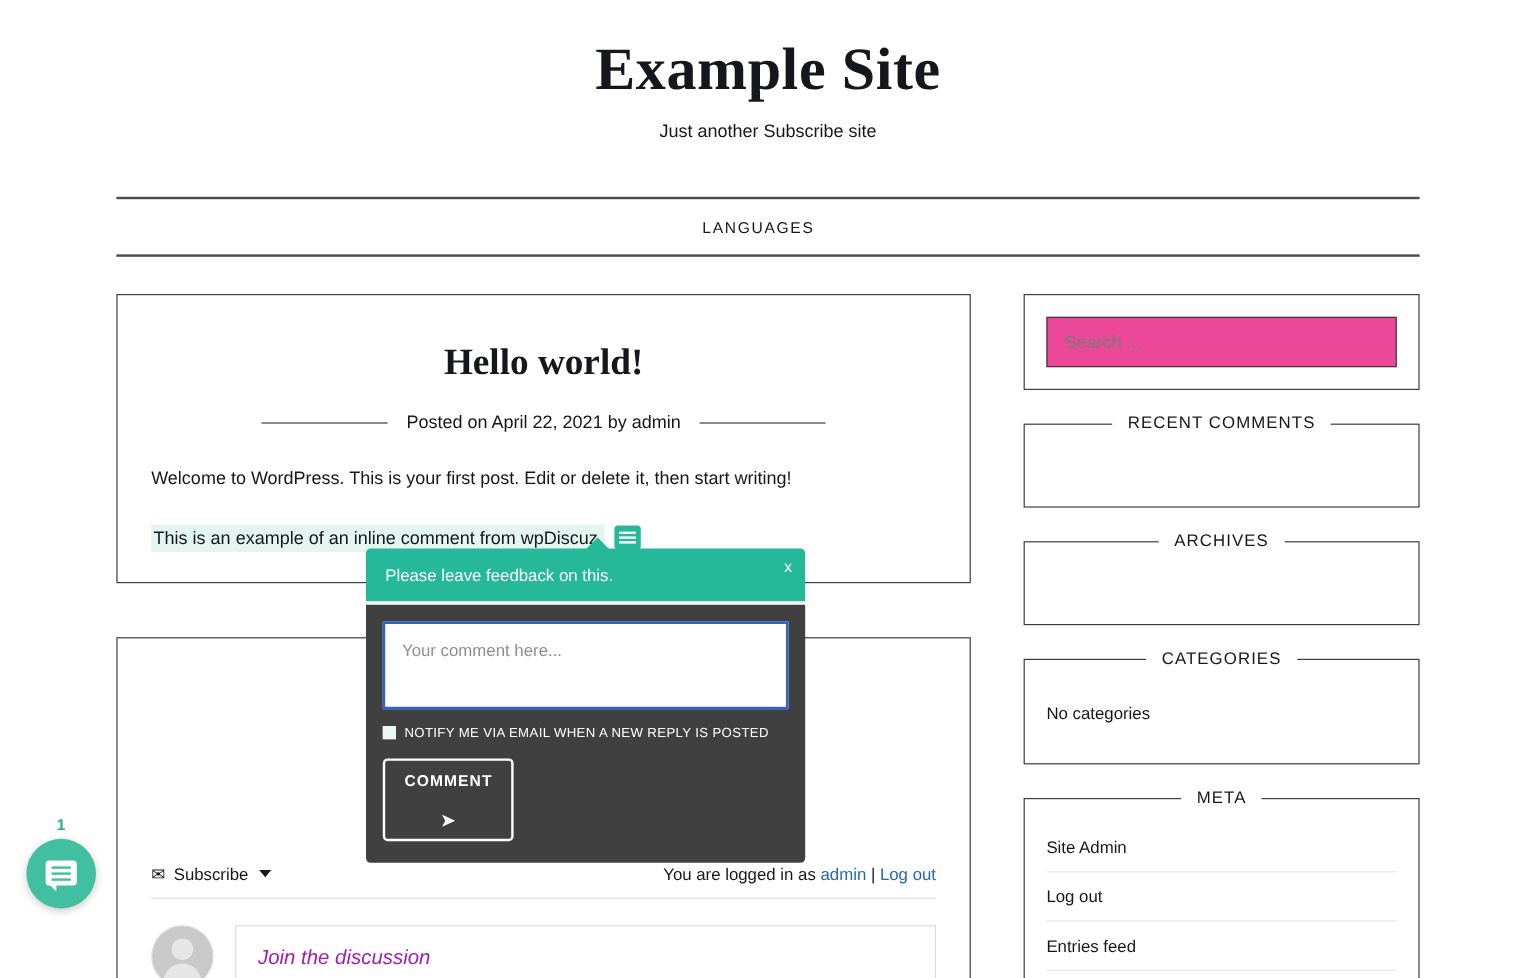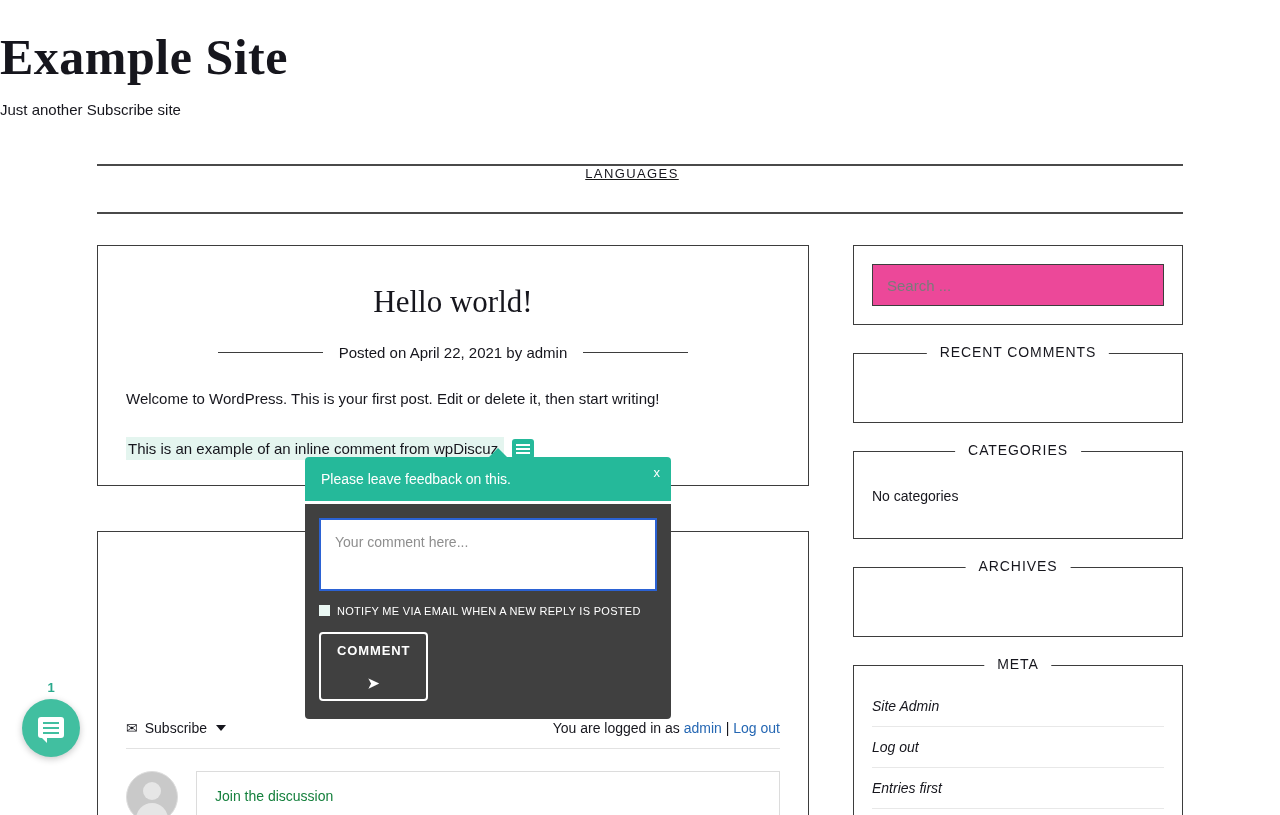--- a/index.html
+++ b/index.html
@@ -7,21 +7,21 @@
   body {
     width: 1280px; height: 815px;
     background: #ffffff;
     font-family: "Liberation Sans", sans-serif;
     color: #1a1a1a;
     overflow: hidden;
     position: relative;
   }
 
   
-  .site-header { padding-top: 30px; text-align: left; }
+  .site-header { padding-top: 30px; text-align: center; }
   .site-title {
     font-family: "Liberation Serif", serif;
     font-size: 50px;
     font-weight: 700;
     color: #16161d;
     margin: 0;
     letter-spacing: 0.5px;
     line-height: 1.1;
   }
   .site-desc {
@@ -31,23 +31,22 @@
   }
 
   
   .main-nav {
     margin: 46px auto 0 auto;
     width: 1086px;
     border-top: 2px solid #4a4a4a;
     border-bottom: 2px solid #4a4a4a;
     height: 50px;
     display: flex;
-    align-items: flex-start;
+    align-items: center;
     justify-content: center;
-    text-decoration: underline;
   }
   .nav-item {
     font-size: 13px;
     letter-spacing: 1.4px;
     color: #16161d;
     text-decoration: none;
     text-transform: uppercase;
     margin-left: -16px;
   }
 
@@ -65,21 +64,21 @@
   
   .post-box {
     border: 1px solid #3d3d3d;
     background: #fff;
     padding: 30px 28px 24px 28px;
     position: relative;
   }
   .post-title {
     font-family: "Liberation Serif", serif;
     font-size: 31px;
-    font-weight: 400;
+    font-weight: 700;
     text-align: center;
     margin: 8px 0 0 0;
     color: #16161d;
   }
   .post-meta-row {
     display: flex;
     align-items: center;
     justify-content: center;
     margin-top: 24px;
     gap: 16px;
@@ -184,22 +183,23 @@
   }
   .cmt-field {
     flex: 1;
     border: 1px solid #dcdcdc;
     background: #fff;
     height: 110px;
     position: relative;
   }
   .cmt-placeholder {
     font-family: "Liberation Sans", sans-serif;
-    font-size: 14px;
-    color: #15803d;
+    font-style: italic;
+    font-size: 17px;
+    color: #a21caf;
     padding: 16px 0 0 18px;
   }
 
   
   .widget {
     border: 1px solid #3d3d3d;
     background: #fff;
     margin-bottom: 28px;
     position: relative;
     padding: 20px 18px;
@@ -234,21 +234,20 @@
   .cat-empty { font-size: 14px; color: #16161d; padding: 16px 0 14px 0; }
   .meta-list { list-style: none; margin: 0; padding: 0; }
   .meta-list li { border-bottom: 1px solid #e8e8e8; }
   .meta-list li:last-child { border-bottom: none; }
   .meta-list a {
     display: block;
     padding: 12px 0;
     font-size: 14px;
     color: #16161d;
     text-decoration: none;
-    font-style: italic;
   }
 
   
   .inline-popup {
     position: absolute;
     left: 305px;
     top: 457px;
     width: 366px;
     z-index: 40;
   }
@@ -440,40 +439,40 @@
     <div class="widget search-widget">
       <input class="search-input" type="text" placeholder="Search ..." style="">
     </div>
 
     <div class="widget">
       <div class="widget-title">RECENT COMMENTS</div>
       <div class="widget-body-empty"></div>
     </div>
 
     <div class="widget">
+      <div class="widget-title">ARCHIVES</div>
+      <div class="widget-body-empty"></div>
+    </div>
+
+    <div class="widget">
       <div class="widget-title">CATEGORIES</div>
       <div class="cat-empty">No categories</div>
-    </div>
-
-    <div class="widget">
-      <div class="widget-title">ARCHIVES</div>
-      <div class="widget-body-empty"></div>
     </div>
 
     <div class="widget">
       <div class="widget-title">META</div>
       <ul class="meta-list">
         <li>
             <a href="#">Site Admin</a>
           </li>
         <li>
             <a href="#">Log out</a>
           </li>
         <li>
-            <a href="#">Entries first</a>
+            <a href="#">Entries feed</a>
           </li>
         <li>
             <a href="#">Comments feed</a>
           </li>
       </ul>
     </div>
 
   </aside>
 </div>
 

